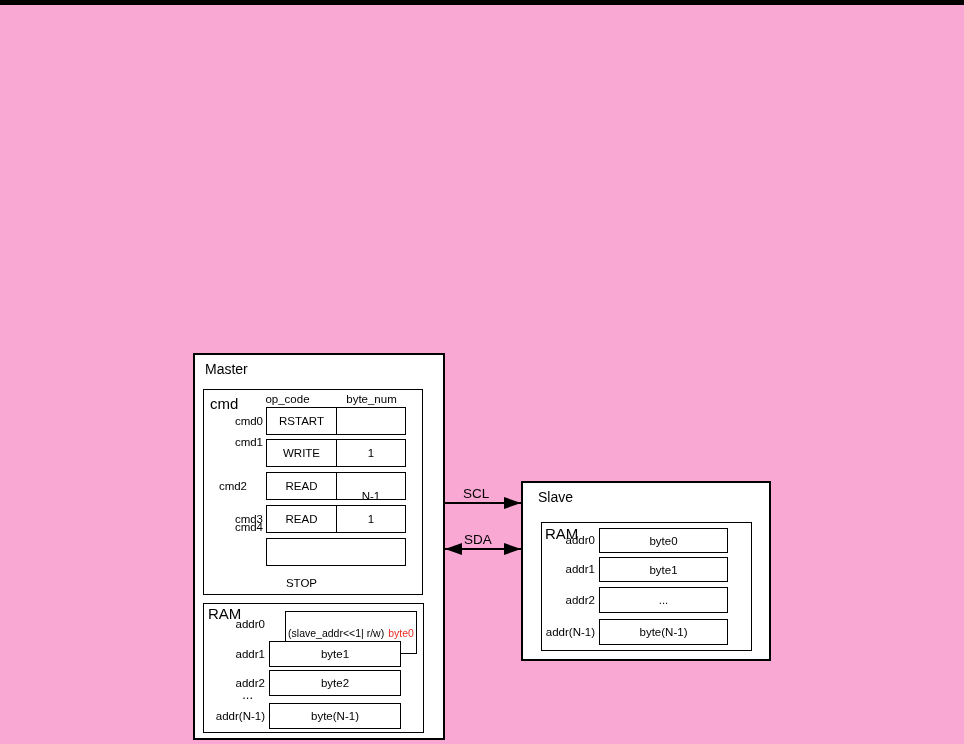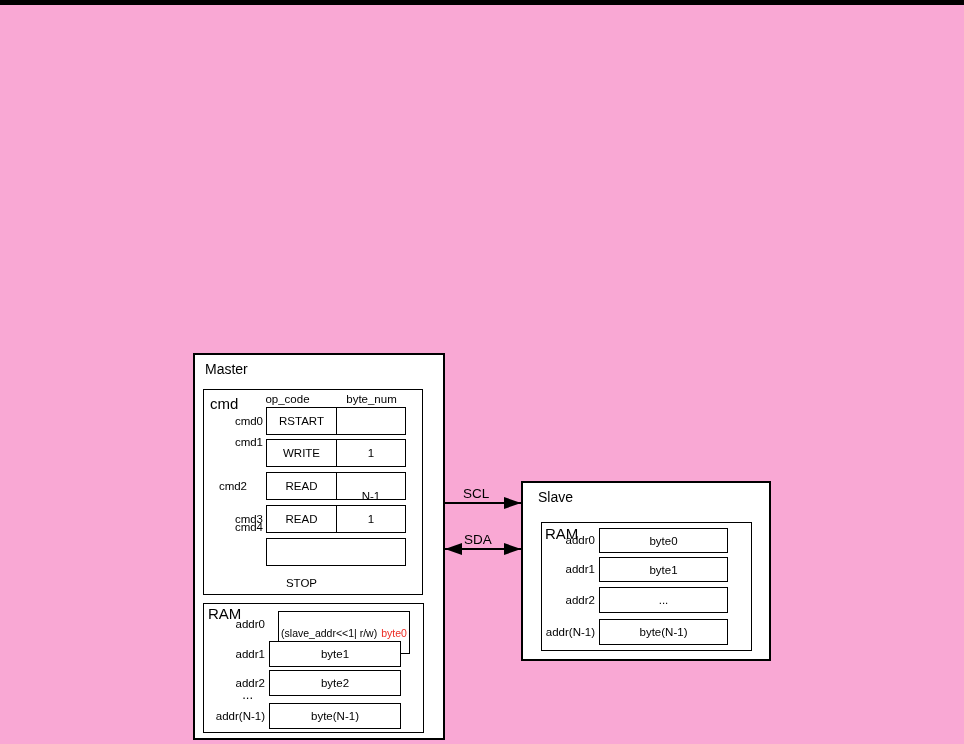--- a/index.html
+++ b/index.html
@@ -72,21 +72,21 @@
         <div class="cell cell-div" style="width:70px;margin-top:44px;">STOP</div>
         <div class="cell" style="flex:1;"></div>
       </div>
     </div>
 
     <div>
       <div class="abs box1" style="left:203px; top:603px; width:221px; height:130px;"></div>
       <div class="abs lbl" style="left:208px; top:605px;">RAM</div>
 
       <div class="abs rowlabel" style="left:203px; top:611px; width:62px; height:27px; line-height:27px;">addr0</div>
-      <div class="abs box1 center-cell" style="left:278px; top:611px; width:132px; height:43px; font-size:10.5px;">
+      <div class="abs box1 center-cell" style="left:285px; top:611px; width:132px; height:43px; font-size:10.5px;">
         <span>(slave_addr&lt;&lt;1| r/w)</span>
           <span style="color:#ed2c24; margin-left:4px;">byte0</span>
       </div>
 
       <div class="abs rowlabel" style="left:203px; top:641px; width:62px; height:26px; line-height:26px;">addr1</div>
       <div class="abs box1 cell" style="left:269px; top:641px; width:132px; height:26px;">byte1</div>
 
       <div class="abs rowlabel" style="left:203px; top:670px; width:62px; height:26px; line-height:26px;">addr2</div>
       <div class="abs box1 cell" style="left:269px; top:670px; width:132px; height:26px;">byte2</div>
 

